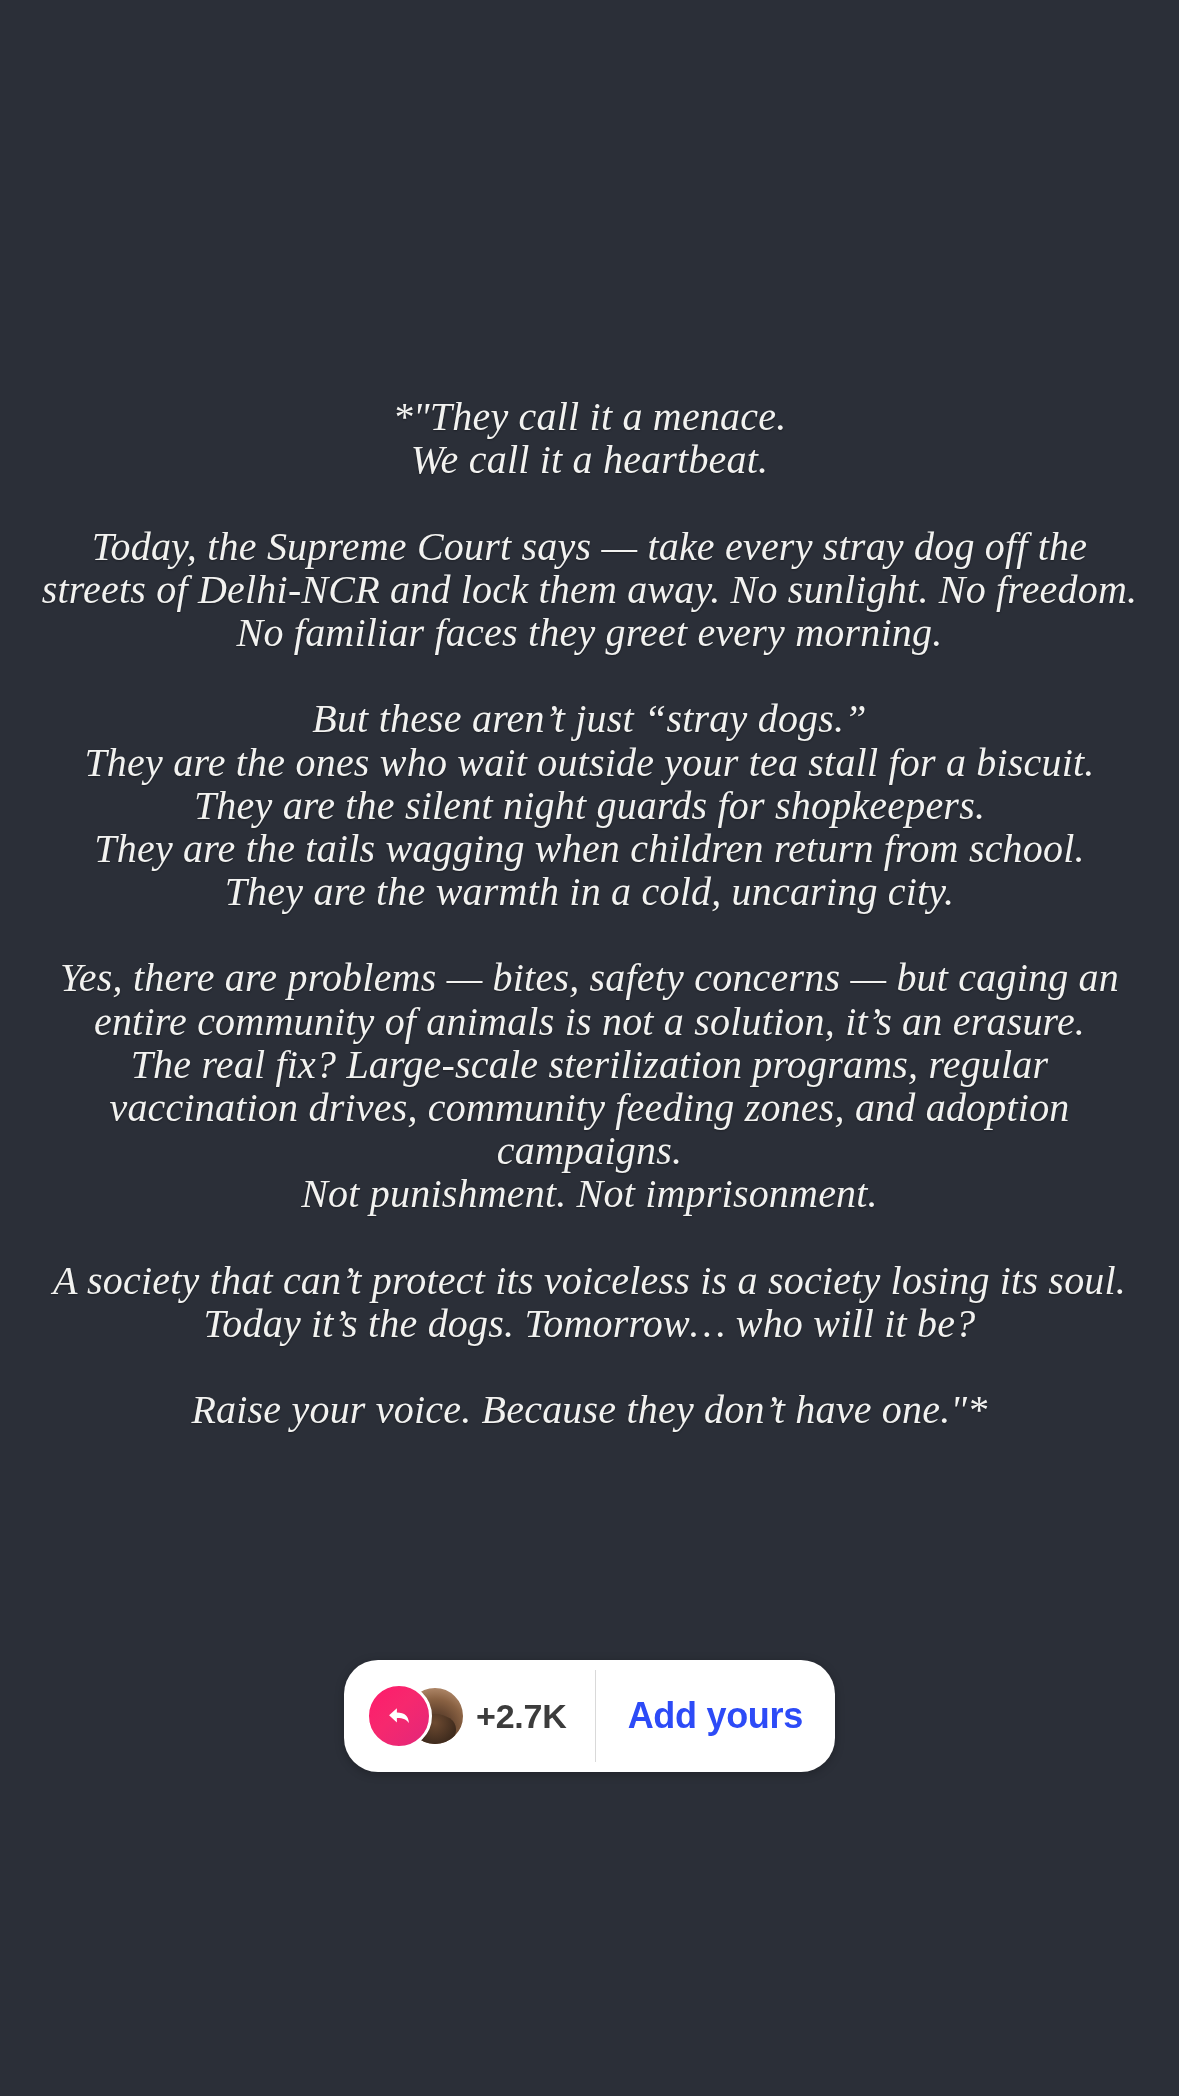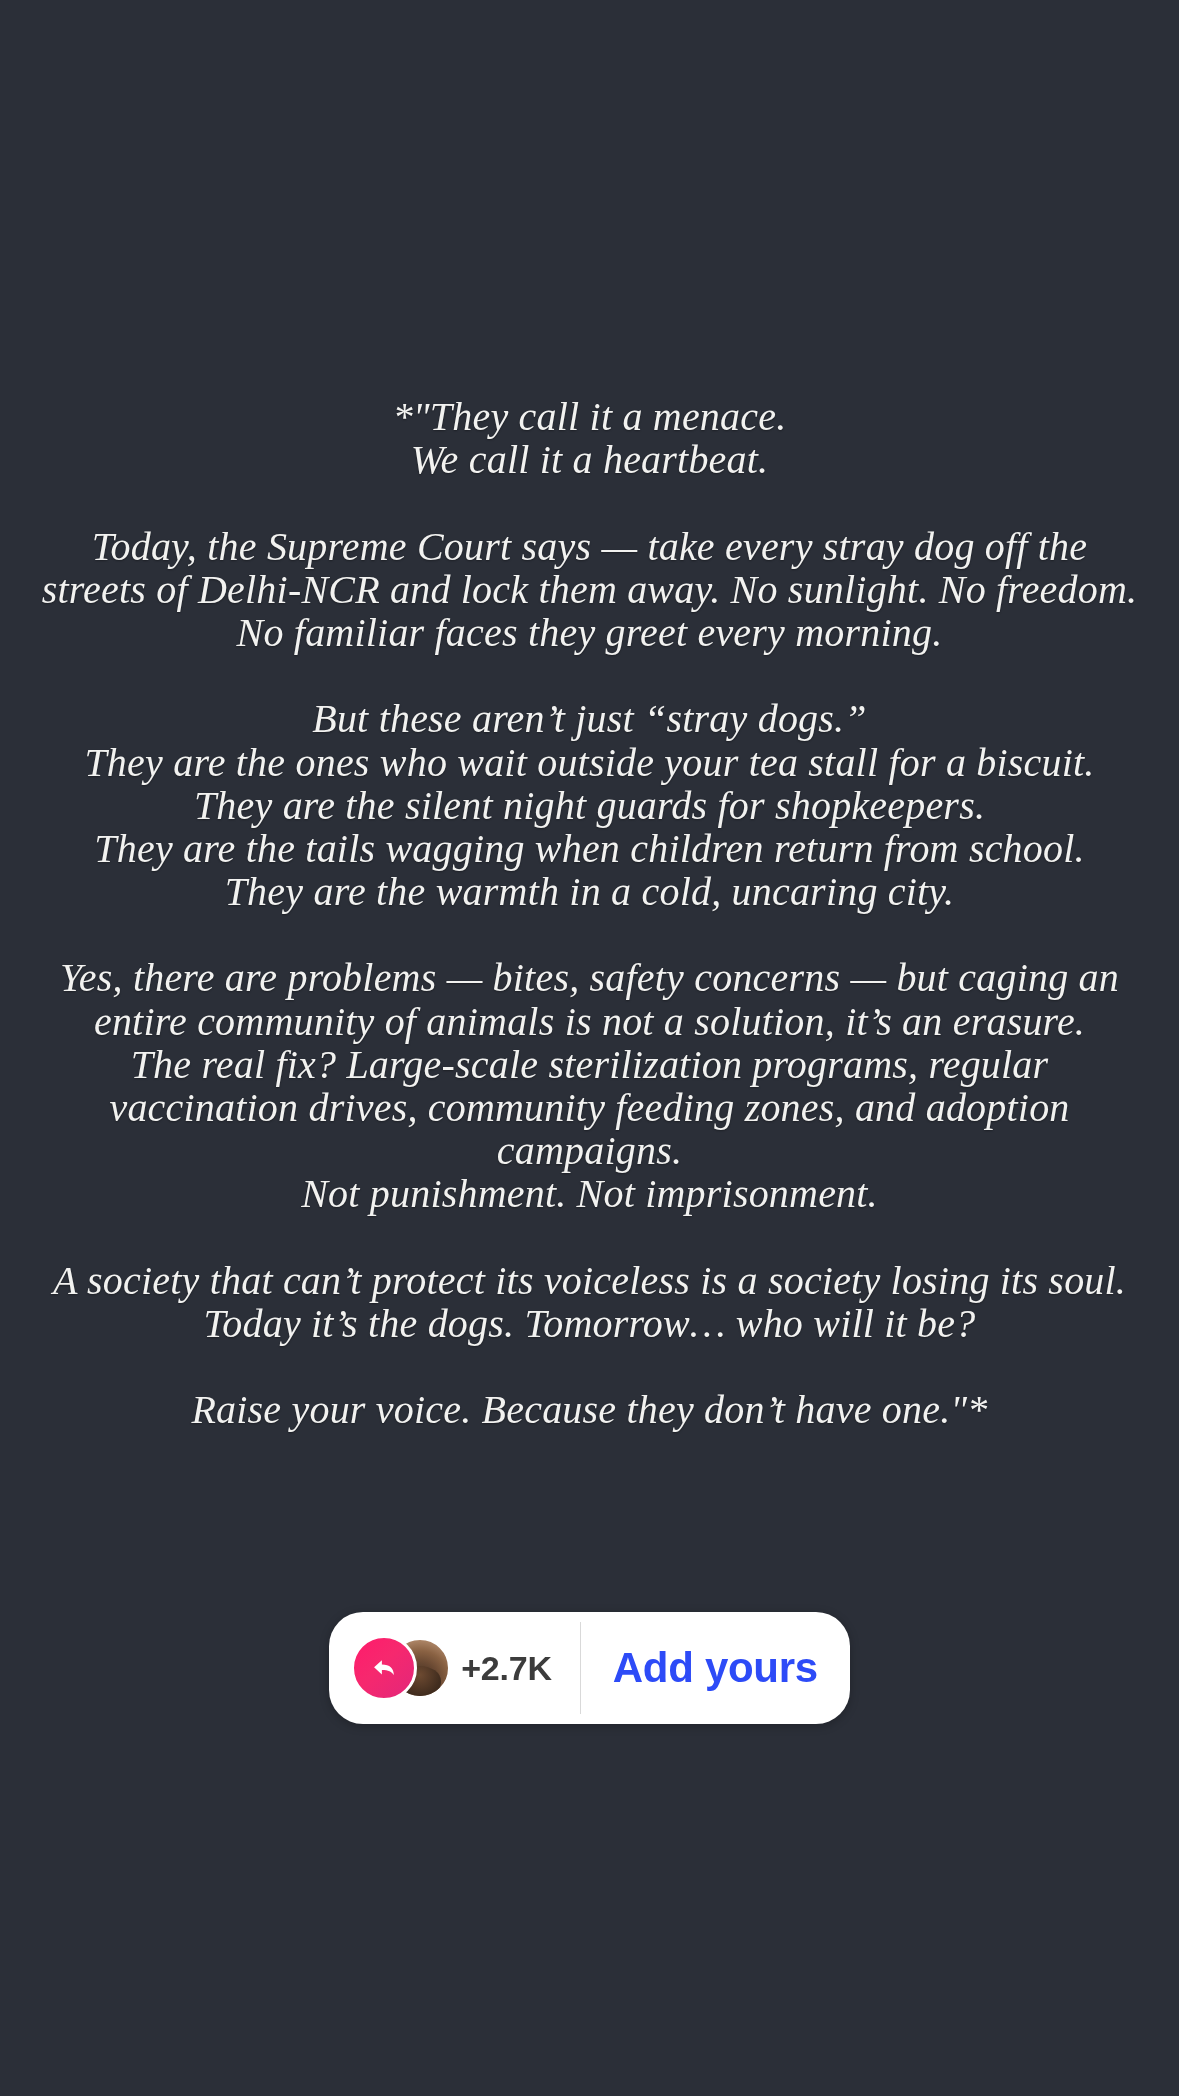--- a/index.html
+++ b/index.html
@@ -36,21 +36,21 @@
     font-style: italic;
     font-size: 40px;
     line-height: 1.08;
     letter-spacing: 0.2px;
     white-space: pre-wrap;
     text-shadow: 0 1px 2px rgba(0,0,0,0.35);
   }
 
   .sticker-wrap {
     position: absolute;
-    top: 1612px;
+    top: 1660px;
     left: 0;
     width: 1179px;
     display: flex;
     justify-content: center;
   }
 
   .add-yours-sticker {
     display: flex;
     align-items: stretch;
     background: #ffffff;
@@ -138,21 +138,21 @@
   .sticker-right {
     display: flex;
     align-items: center;
     justify-content: center;
     padding: 0 32px;
   }
 
   .add-yours-label {
     font-family: "Liberation Sans", sans-serif;
     font-style: normal;
-    font-size: 42px;
+    font-size: 36px;
     font-weight: 700;
     color: #2d4bf7;
     letter-spacing: -0.3px;
     white-space: nowrap;
   }
 </style>
 </head>
 <body>
 
 <div class="story">

